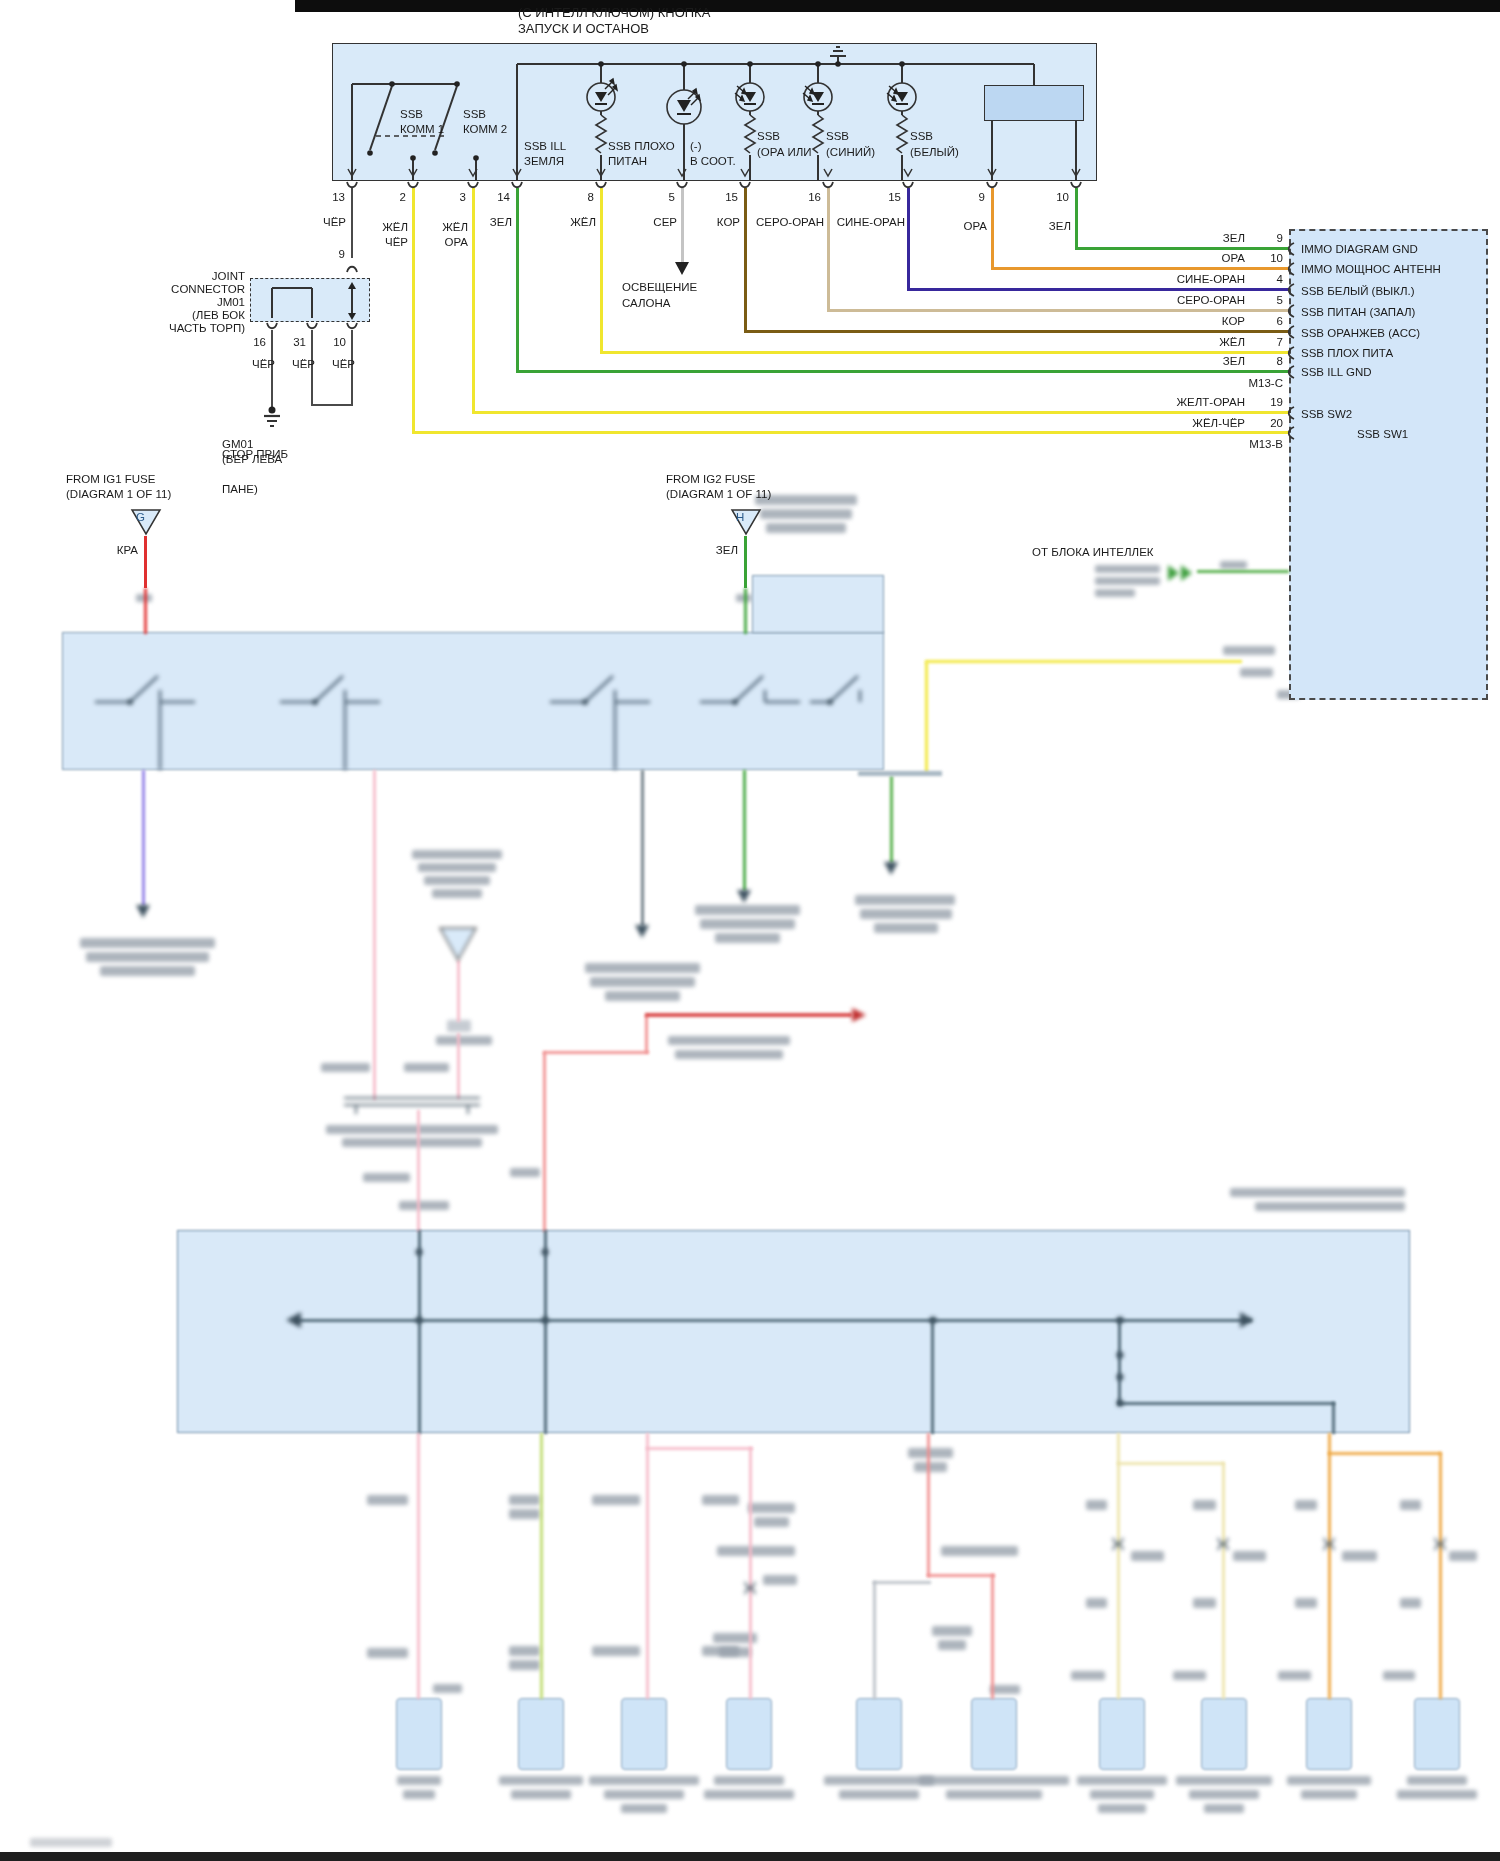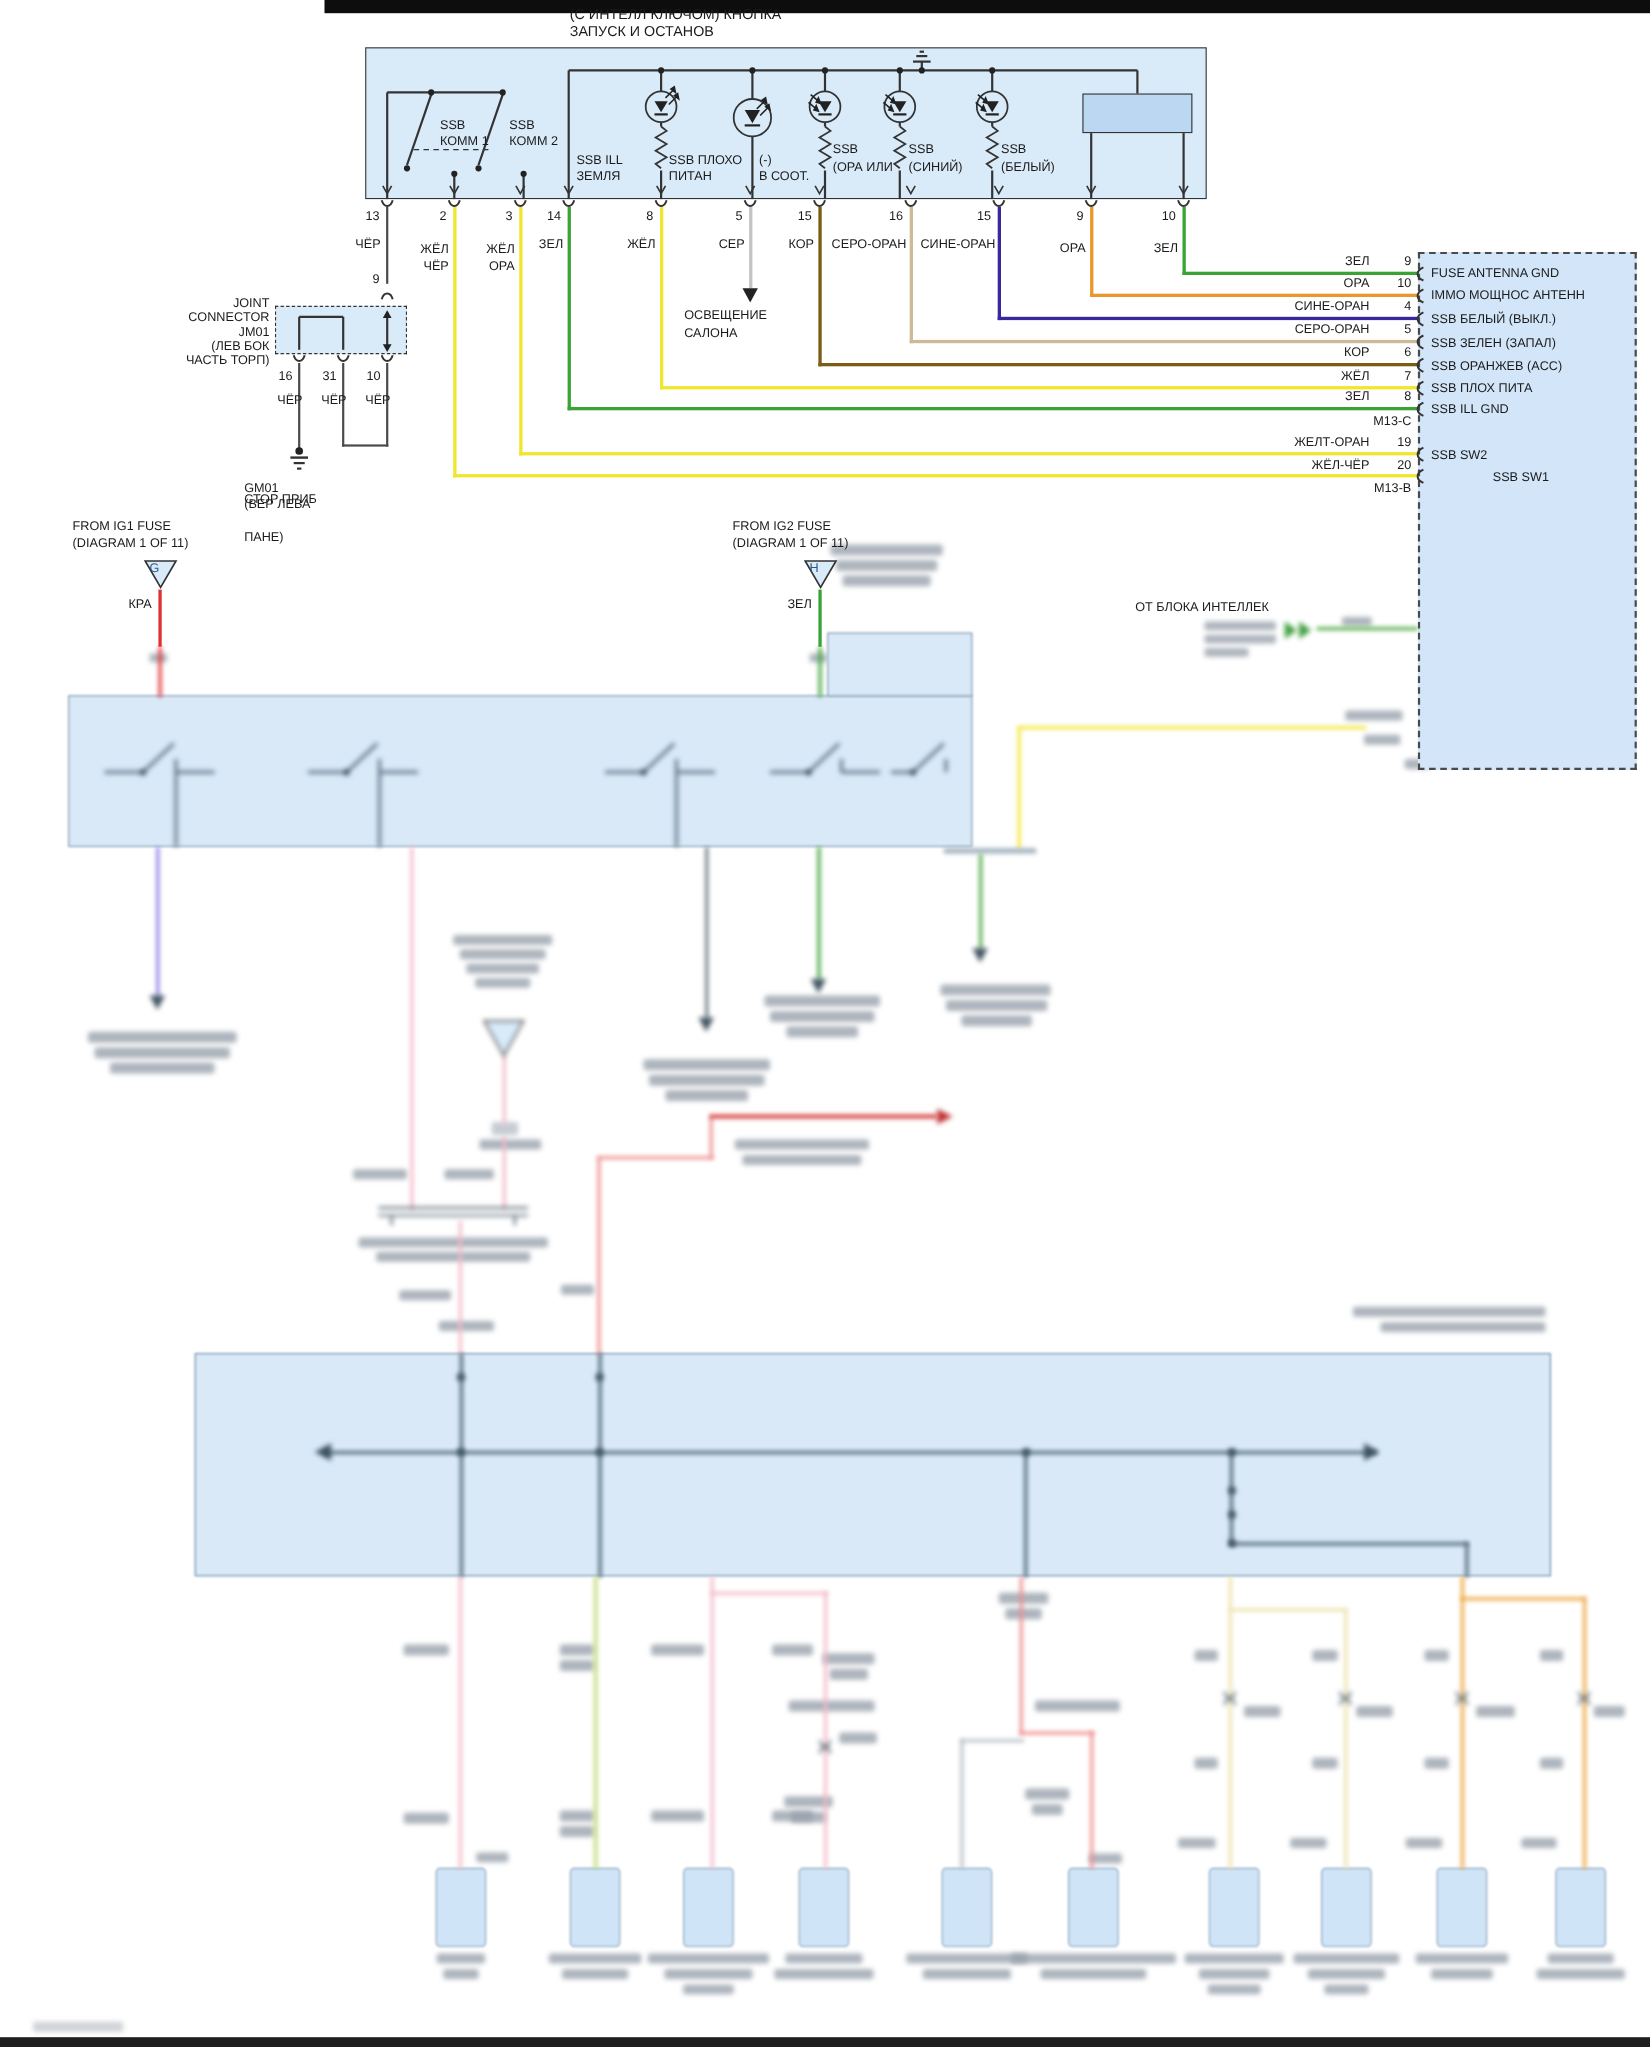--- a/index.html
+++ b/index.html
@@ -589,23 +589,23 @@
   <div class="t flx" style="left:1060px;top:396px;width:223px">
       <span>ЖЕЛТ-ОРАН</span>
       <span class="num">19</span>
     </div>
   <div class="t flx" style="left:1060px;top:417px;width:223px">
       <span>ЖЁЛ-ЧЁР</span>
       <span class="num">20</span>
     </div>
   <div class="t r" style="left:1183px;top:438px;width:100px">М13-B</div>
 
-  <div class="t" style="left:1301px;top:243px">FUSE ANTENNA GND</div>
+  <div class="t" style="left:1301px;top:243px">IMMO DIAGRAM GND</div>
   <div class="t" style="left:1301px;top:263px">IMMO МОЩНОС АНТЕНН</div>
   <div class="t" style="left:1301px;top:285px">SSB БЕЛЫЙ (ВЫКЛ.)</div>
-  <div class="t" style="left:1301px;top:306px">SSB ЗЕЛЕН (ЗАПАЛ)</div>
+  <div class="t" style="left:1301px;top:306px">SSB ПИТАН (ЗАПАЛ)</div>
   <div class="t" style="left:1301px;top:327px">SSB ОРАНЖЕВ (ACC)</div>
   <div class="t" style="left:1301px;top:347px">SSB ПЛОХ ПИТА</div>
   <div class="t" style="left:1301px;top:366px">SSB ILL GND</div>
   <div class="t" style="left:1301px;top:408px">SSB SW2</div>
   <div class="t" style="left:1357px;top:428px">SSB SW1</div>
 
 </div>
 
 </body></html>

